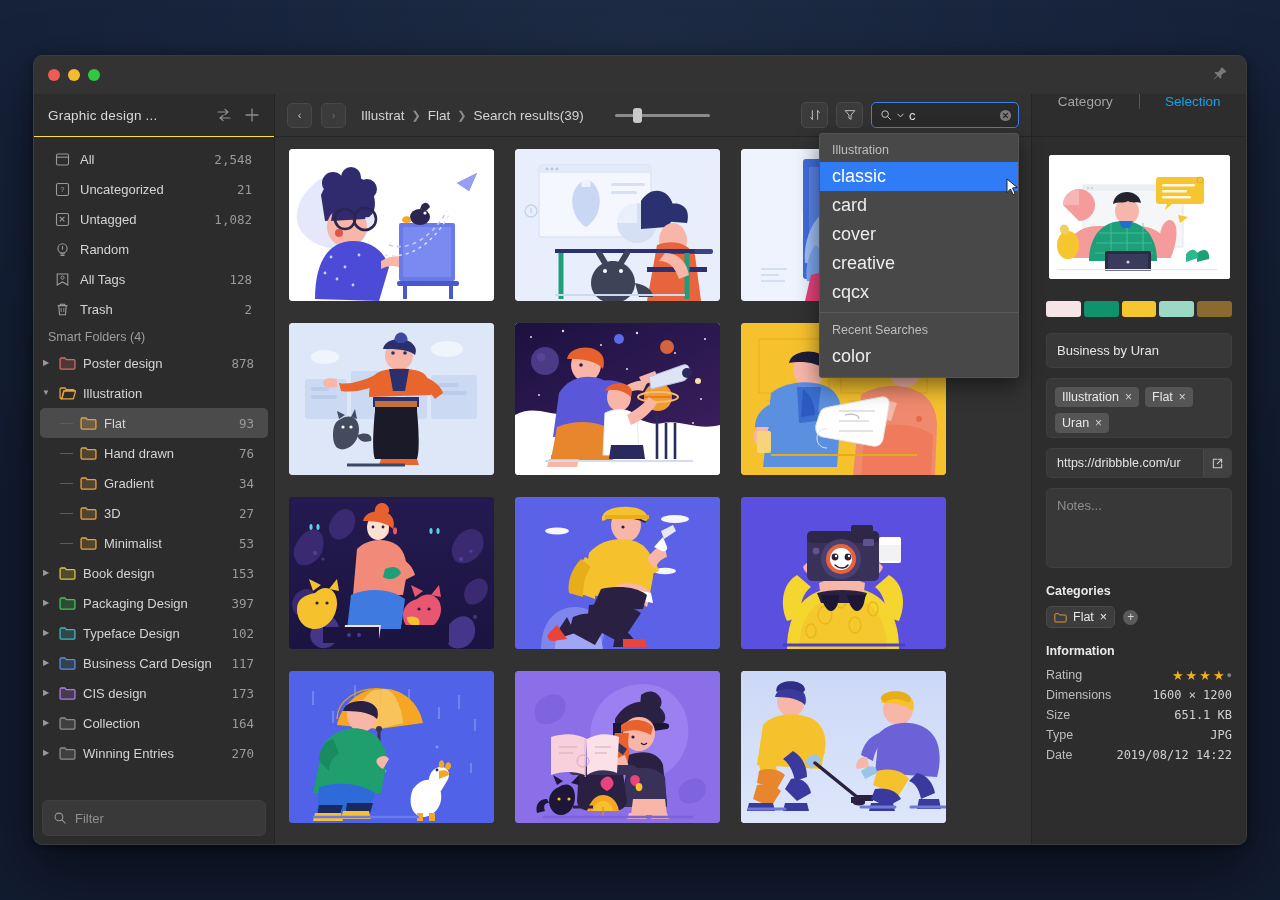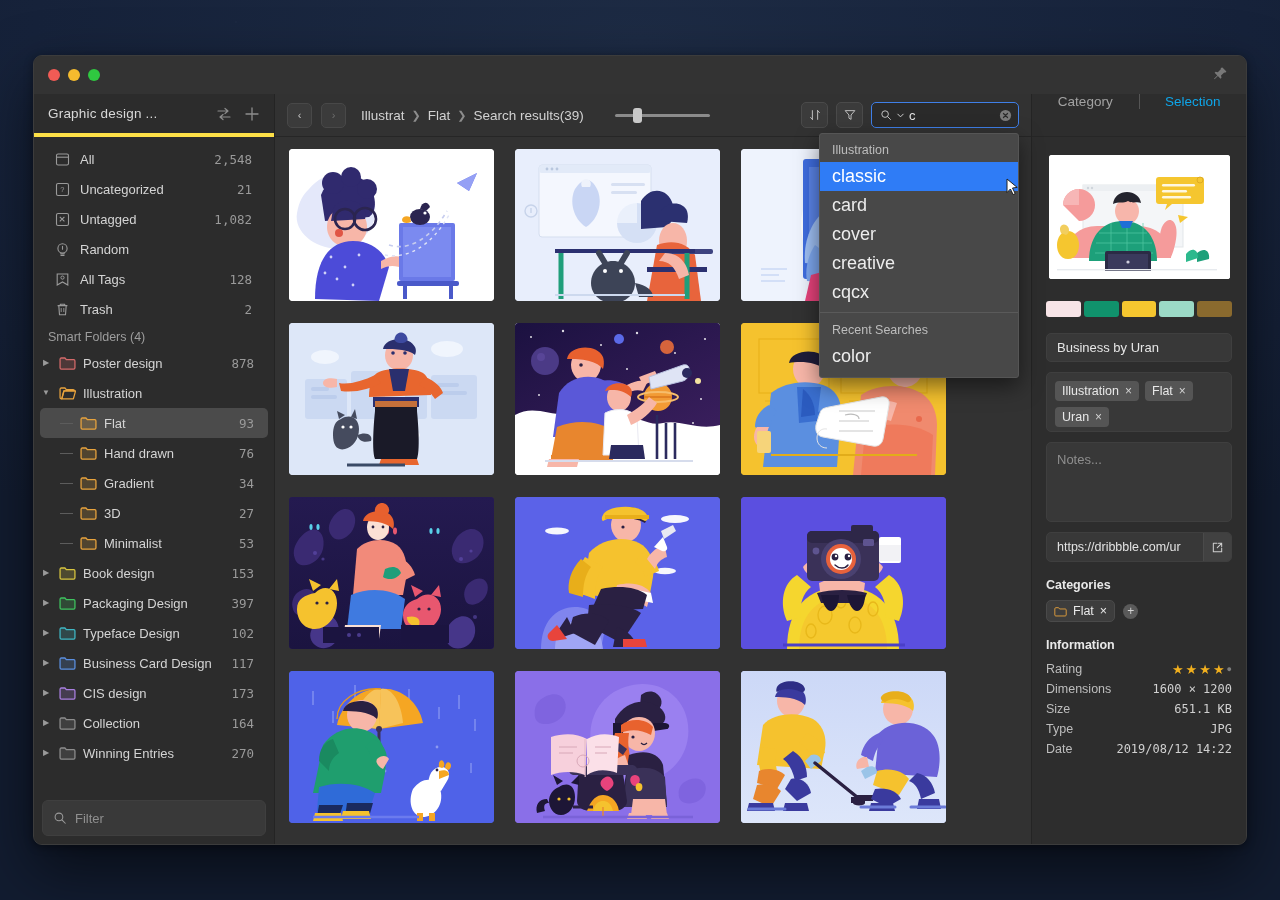--- a/index.html
+++ b/index.html
@@ -55,21 +55,21 @@
   #sidebar {
     width: 241px; min-width: 241px;
     background: #2c2c2c;
     display: flex; flex-direction: column;
     border-right: 1px solid #242424;
   }
   #sidebar-header {
     height: 43px; min-height: 43px;
     display: flex; align-items: center; padding: 0 12px 0 14px;
     gap: 8px;
-    border-bottom: 4px solid #fde047;
+    border-bottom: 1px solid #fde047;
   }
   #lib-name {
     flex: 1; color: #d8d8d8; font-size: 13.5px; letter-spacing: .2px;
     white-space: nowrap; overflow: hidden;
   }
   .hdr-icon { width: 20px; height: 20px; opacity: .62; cursor: pointer; }
   #sidebar-scroll { flex: 1; overflow: hidden; padding-top: 7px; }
   .srow {
     height: 30px; display: flex; align-items: center;
     padding: 0 16px 0 14px; gap: 9px;
@@ -183,21 +183,21 @@
   #rp-tabs .vsep { width: 1px; height: 15px; background: #555; }
   #rp-body { flex: 1; overflow: hidden; padding: 12px 14px 0 14px; }
   #preview {
     width: 181px; height: 124px; background: #fff; border-radius: 3px;
     overflow: hidden; margin: 6px auto 0 auto;
   }
   #preview svg { width: 100%; height: 100%; display: block; }
   #swatches { display: flex; gap: 3px; margin: 22px 0 0 0; }
   .sw { flex: 1; height: 16px; border-radius: 3px; }
   #title-field {
-    margin-top: 16px; height: 29px; background: #383838; border: 1px solid #3f3f3f;
+    margin-top: 16px; height: 35px; background: #383838; border: 1px solid #3f3f3f;
     border-radius: 5px; display: flex; align-items: center; padding: 0 10px;
     color: #e6e6e6; font-size: 13px;
   }
   #tags-field {
     margin-top: 10px; min-height: 56px; background: #383838; border: 1px solid #3f3f3f;
     border-radius: 5px; padding: 8px 8px 4px 8px;
     display: flex; flex-wrap: wrap; gap: 6px; align-content: flex-start;
   }
   .tagchip {
     background: #555555; border-radius: 4px; padding: 3px 7px;
@@ -1079,31 +1079,31 @@
             <div class="tagchip">
               <span>Flat</span>
               <span class="x">×</span>
             </div>
             <div class="tagchip">
               <span>Uran</span>
               <span class="x">×</span>
             </div>
           </div>
 
-        <div id="notes-field">Notes...</div>
-
         <div id="url-field">
           <span class="txt">https://dribbble.com/ur</span>
           <div id="url-open">
             <svg style="width:13px;height:13px" viewBox="0 0 14 14">
               <path d="M2.5 2.5h4M2.5 2.5v9h9v-4" stroke="#cfcfcf" stroke-width="1.1" fill="none" stroke-linecap="round"></path>
               <path d="M8 2.5h3.5V6M11.5 2.5L6.8 7.2" stroke="#cfcfcf" stroke-width="1.1" fill="none" stroke-linecap="round"></path>
             </svg>
           </div>
         </div>
+
+        <div id="notes-field">Notes...</div>
 
         <div class="rp-section-title">Categories</div>
         <div id="categories-row">
           <div id="cat-chip">
             <svg style="width:13px;height:11px;flex:0 0 13px" viewBox="0 0 16 13">
               <path d="M1 3.2c0-.8.5-1.4 1.2-1.4h3.4l1.3 1.6h7c.7 0 1.1.5 1.1 1.2v6.2c0 .7-.5 1.2-1.2 1.2H2.2c-.7 0-1.2-.5-1.2-1.2z" fill="none" stroke="#e8a33d" stroke-width="1.1"></path>
             </svg>
             <span>Flat</span>
             <span class="x">×</span>
           </div>

